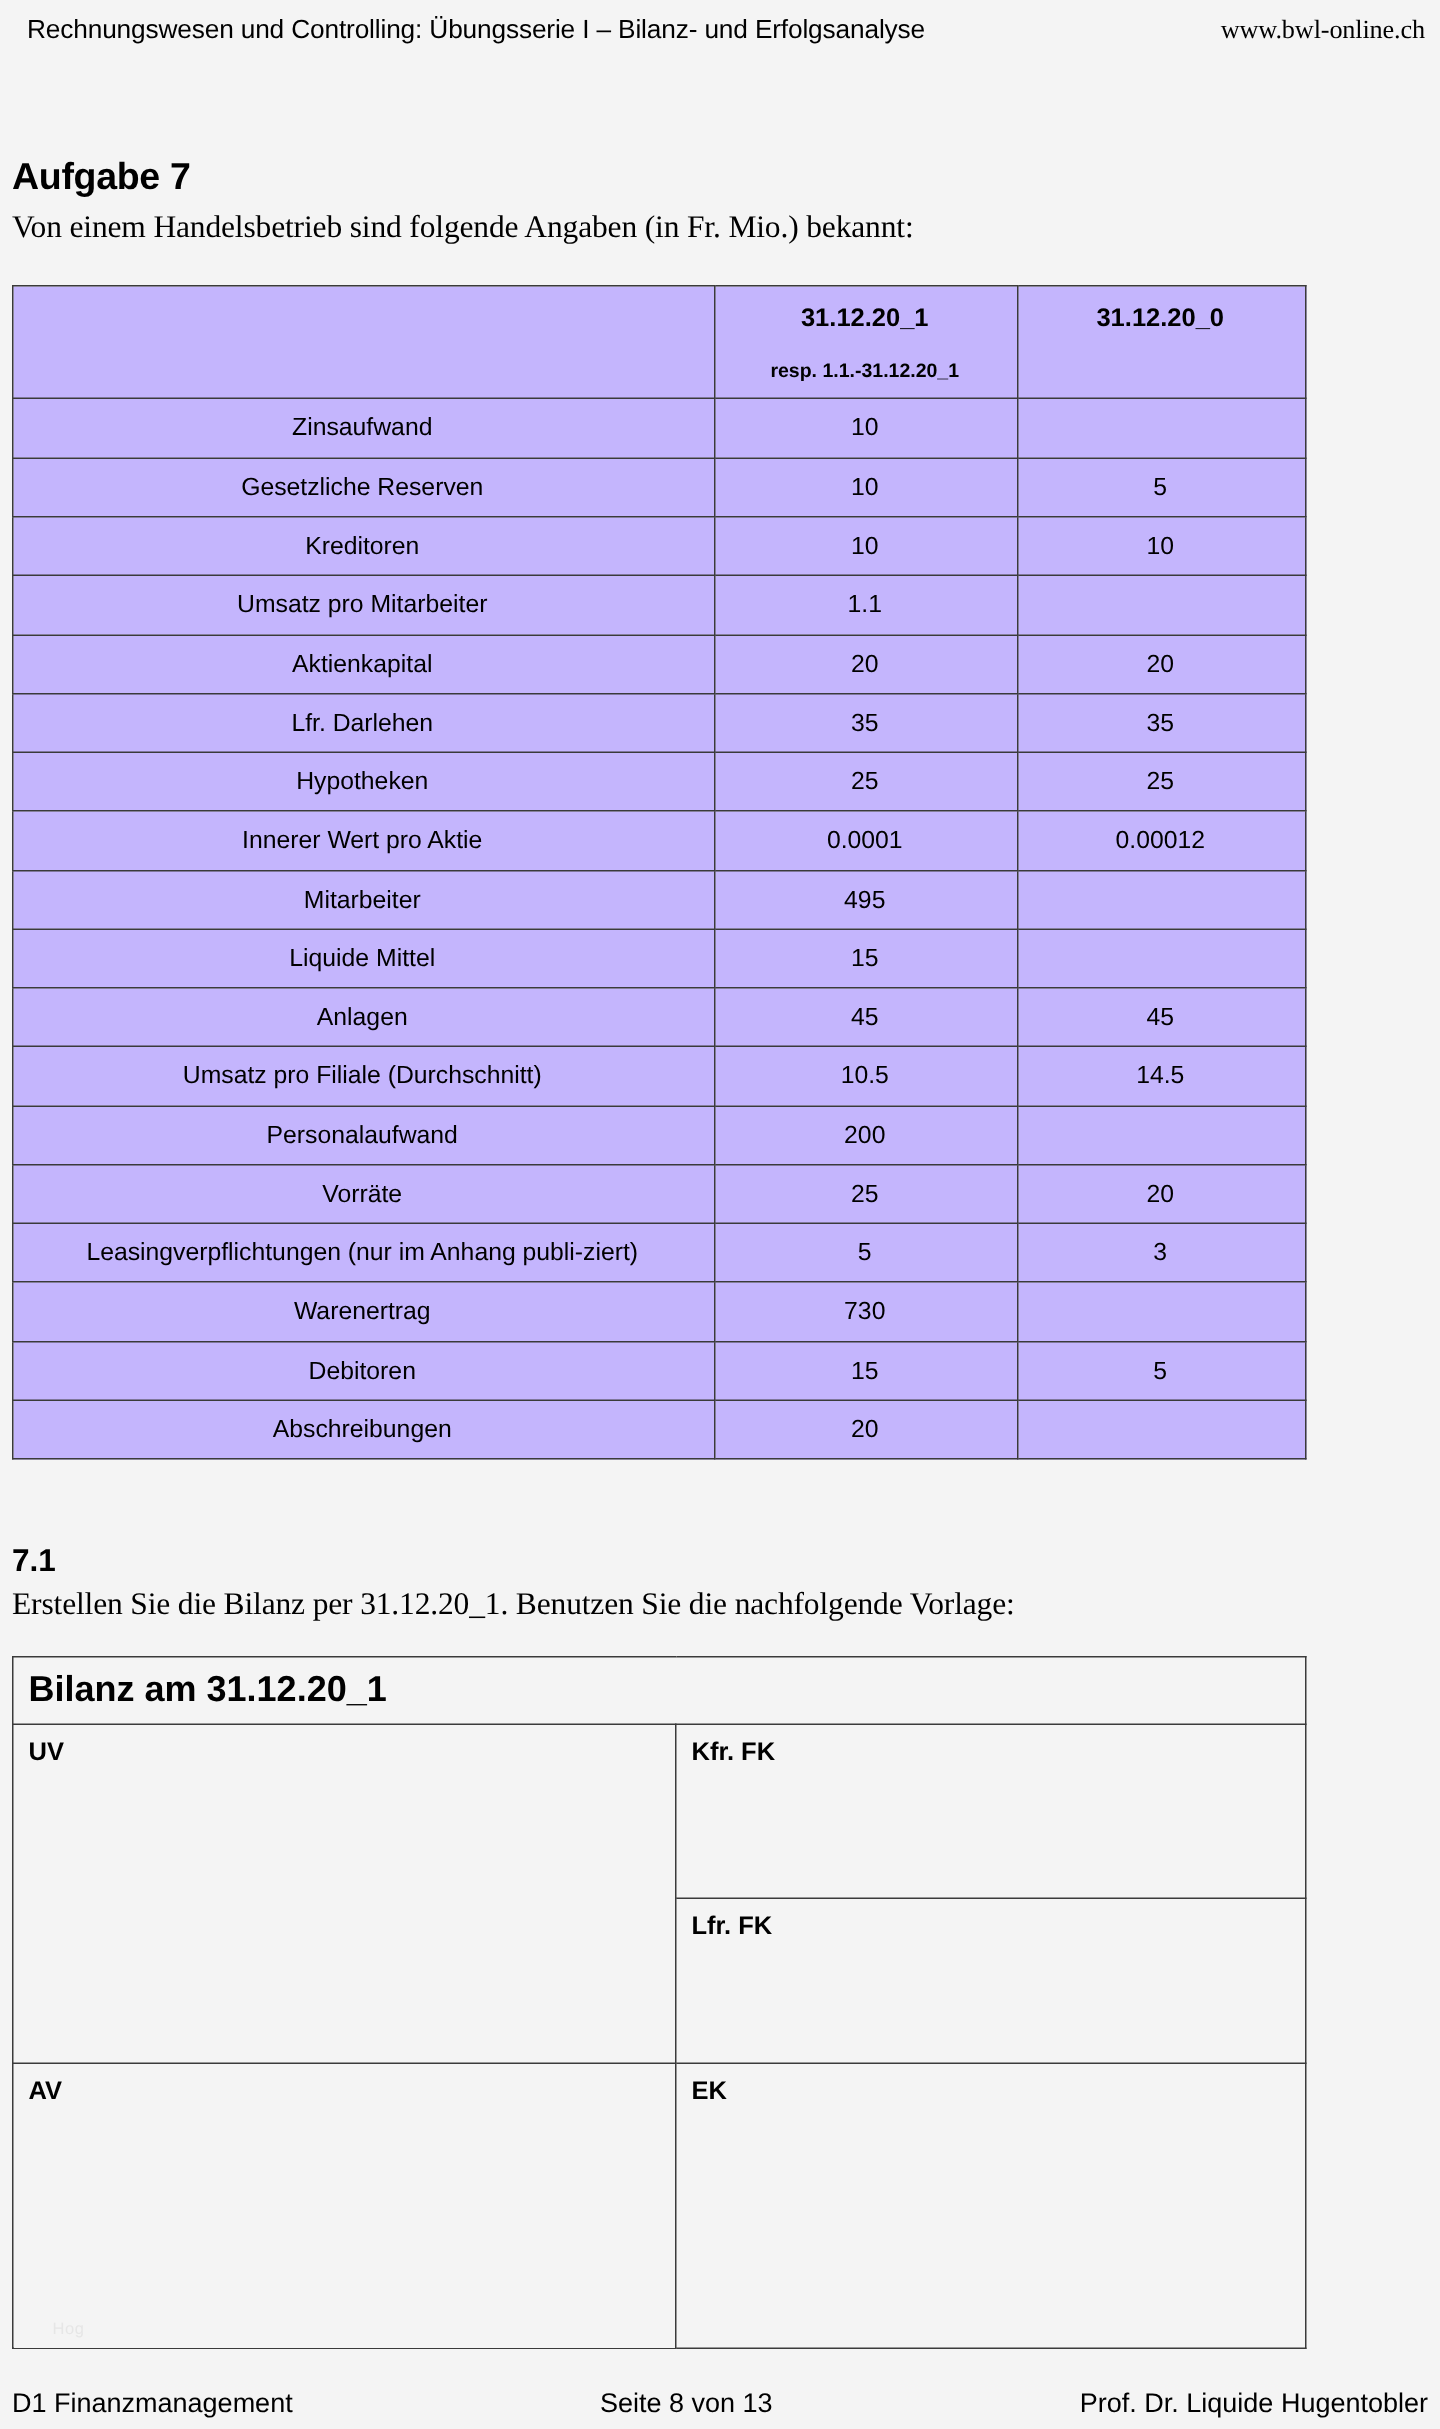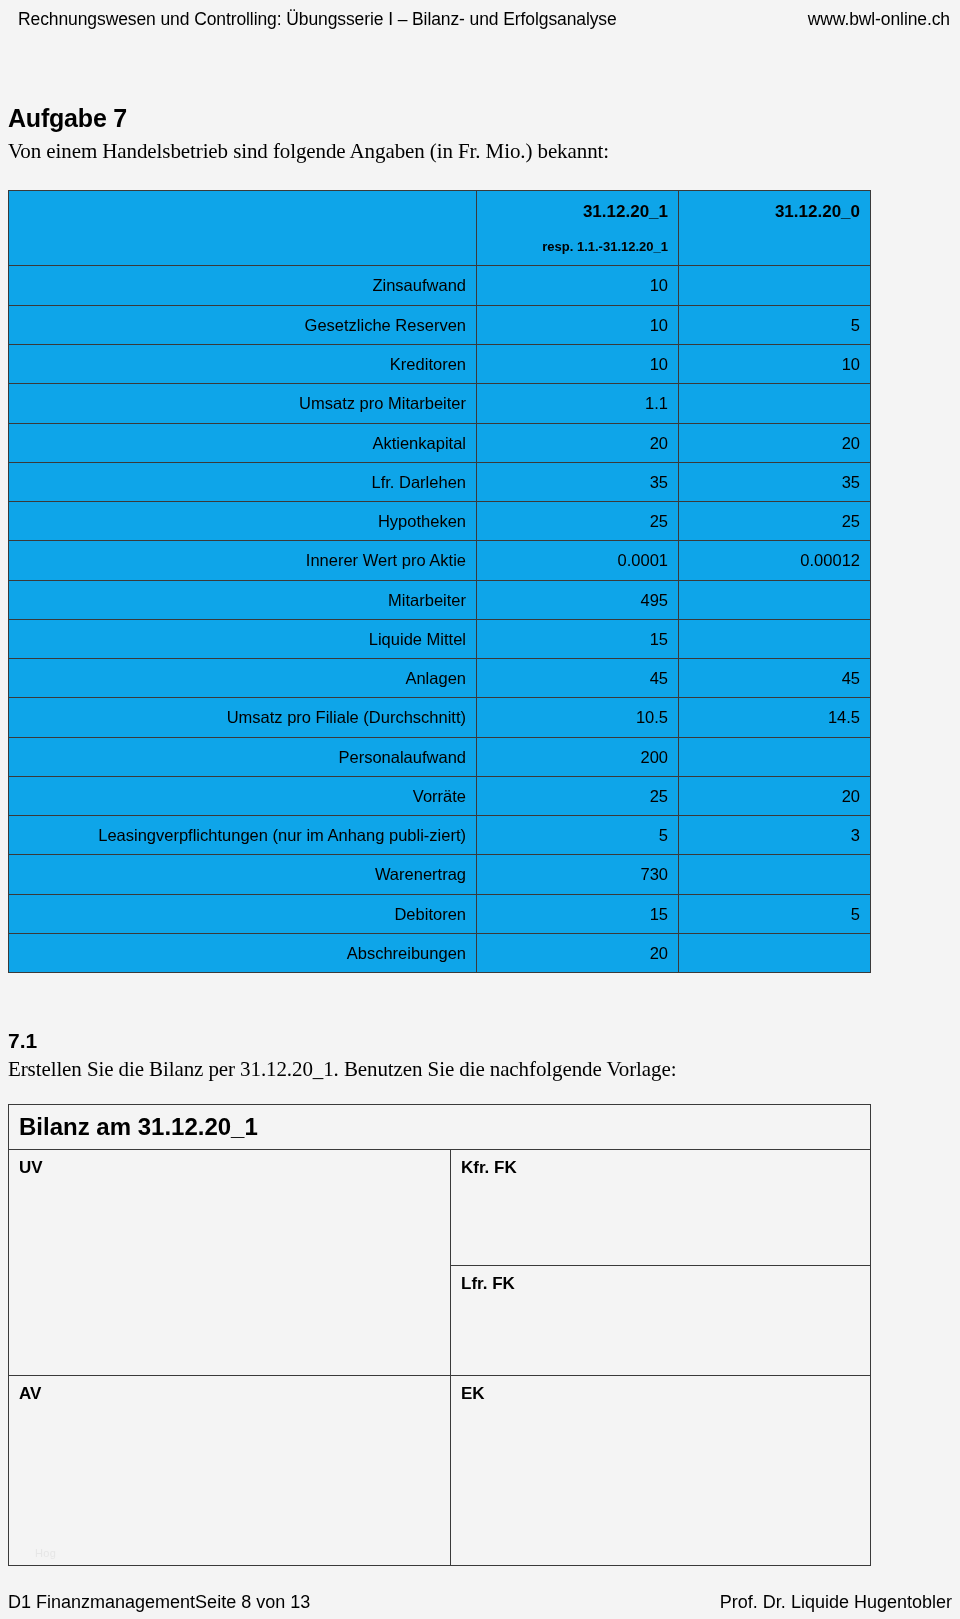--- a/index.html
+++ b/index.html
@@ -21,21 +21,21 @@
     top: 4px; left: 18px; right: 10px;
     height: 26px;
     display: flex;
     align-items: flex-end;
     justify-content: space-between;
     font-size: 17.5px;
     font-family: "Liberation Sans", sans-serif;
     white-space: nowrap;
   }
   .page-header .hdr-left { letter-spacing: -0.1px; }
-  .page-header .hdr-right { letter-spacing: -0.1px; }
+  .page-header .hdr-right { letter-spacing: -0.1px; font-family: Liberation Serif, serif; }
 
   
   .content {
     position: absolute;
     top: 104px; left: 8px;
     width: 944px;
   }
 
   h1.task-title {
     font-family: "Liberation Sans", sans-serif;
@@ -58,24 +58,24 @@
     width: 862px;
     margin: 0;
     font-family: "Liberation Sans", sans-serif;
     font-size: 16.5px;
     table-layout: fixed;
   }
   table.data-table td, table.data-table th {
     border: 1.5px solid #3a3a3a;
     padding: 8px 10px 8px 8px;
     vertical-align: top;
-    text-align: right;
+    text-align: center;
     font-weight: normal;
     line-height: 1.35;
-    background: #0ea5e9;
+    background: #c4b5fd;
   }
   table.data-table col.c-label { width: 468px; }
   table.data-table col.c-v1 { width: 202px; }
   table.data-table col.c-v2 { width: 192px; }
 
   table.data-table thead th { padding-top: 10px; padding-bottom: 10px; }
   .hdr-main {
     font-weight: bold;
     font-size: 17px;
     display: block;
@@ -145,21 +145,21 @@
     position: absolute;
     left: 8px; right: 8px;
     bottom: 6px;
     display: flex;
     align-items: baseline;
     font-family: "Liberation Sans", sans-serif;
     font-size: 18px;
     white-space: nowrap;
   }
   .page-footer .ft-left   { flex: 0 0 auto; }
-  .page-footer .ft-center { flex: 1 1 auto; text-align: left; }
+  .page-footer .ft-center { flex: 1 1 auto; text-align: center; }
   .page-footer .ft-right  { flex: 0 0 auto; }
 </style>
 </head>
 <body>
 
 <div class="page-header">
   <span class="hdr-left">Rechnungswesen und Controlling: Übungsserie I – Bilanz- und Erfolgsanalyse</span>
   <span class="hdr-right">www.bwl-online.ch</span>
 </div>
 

